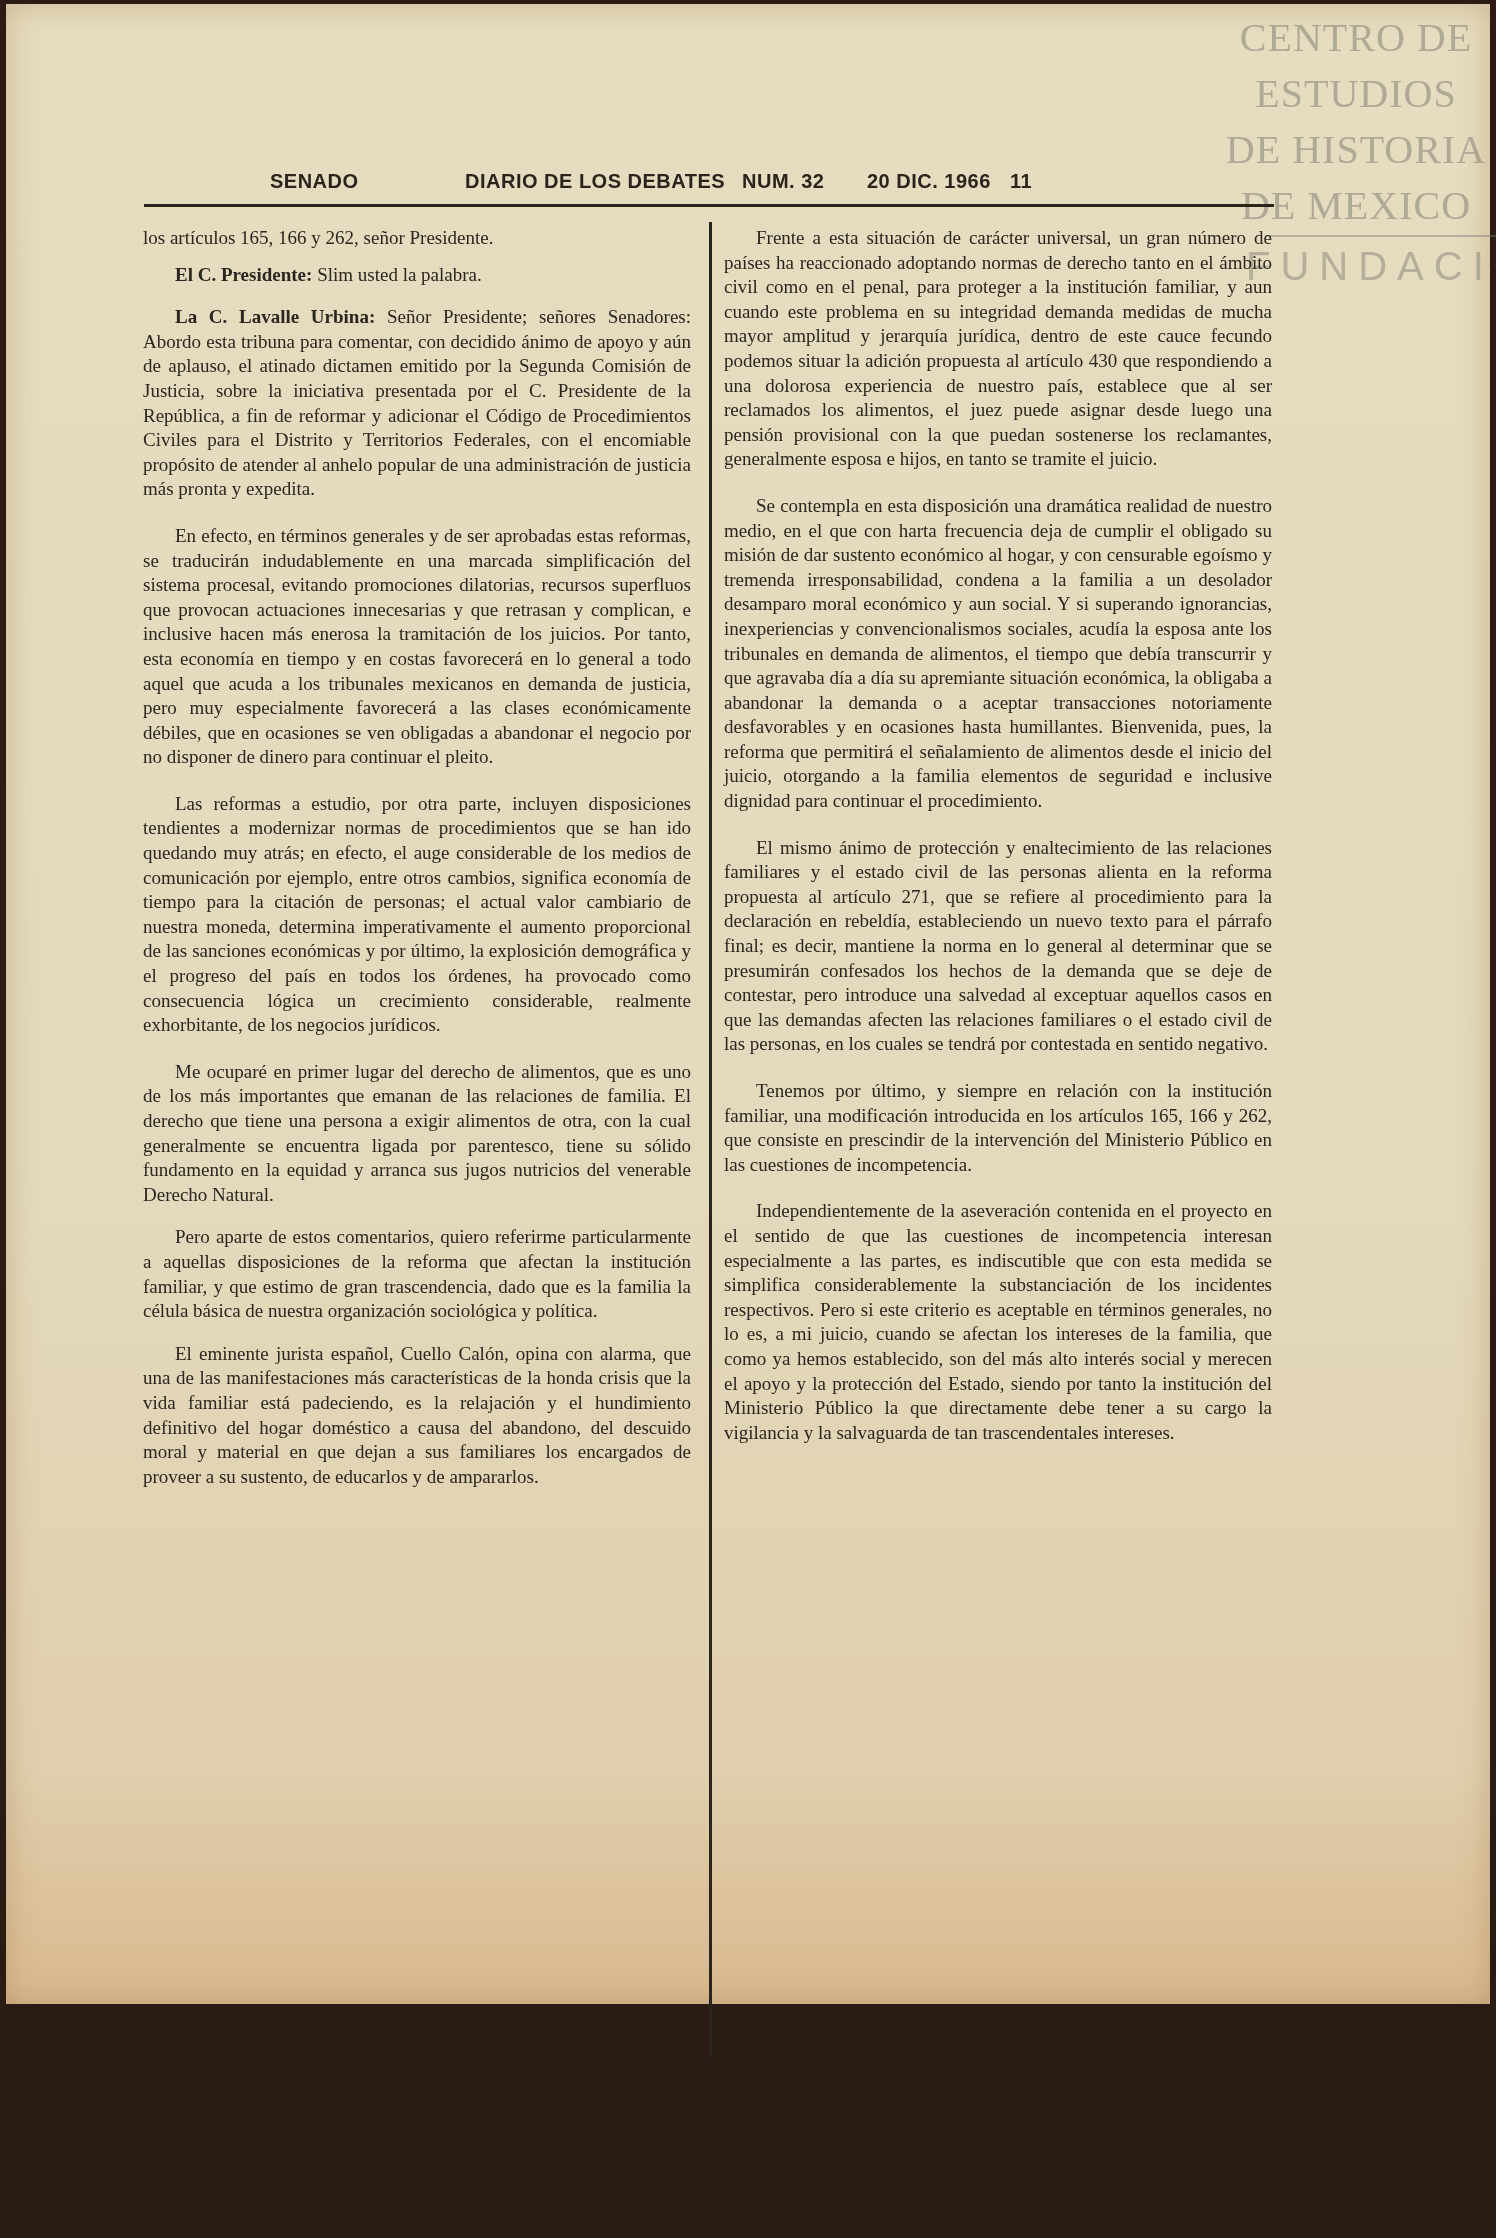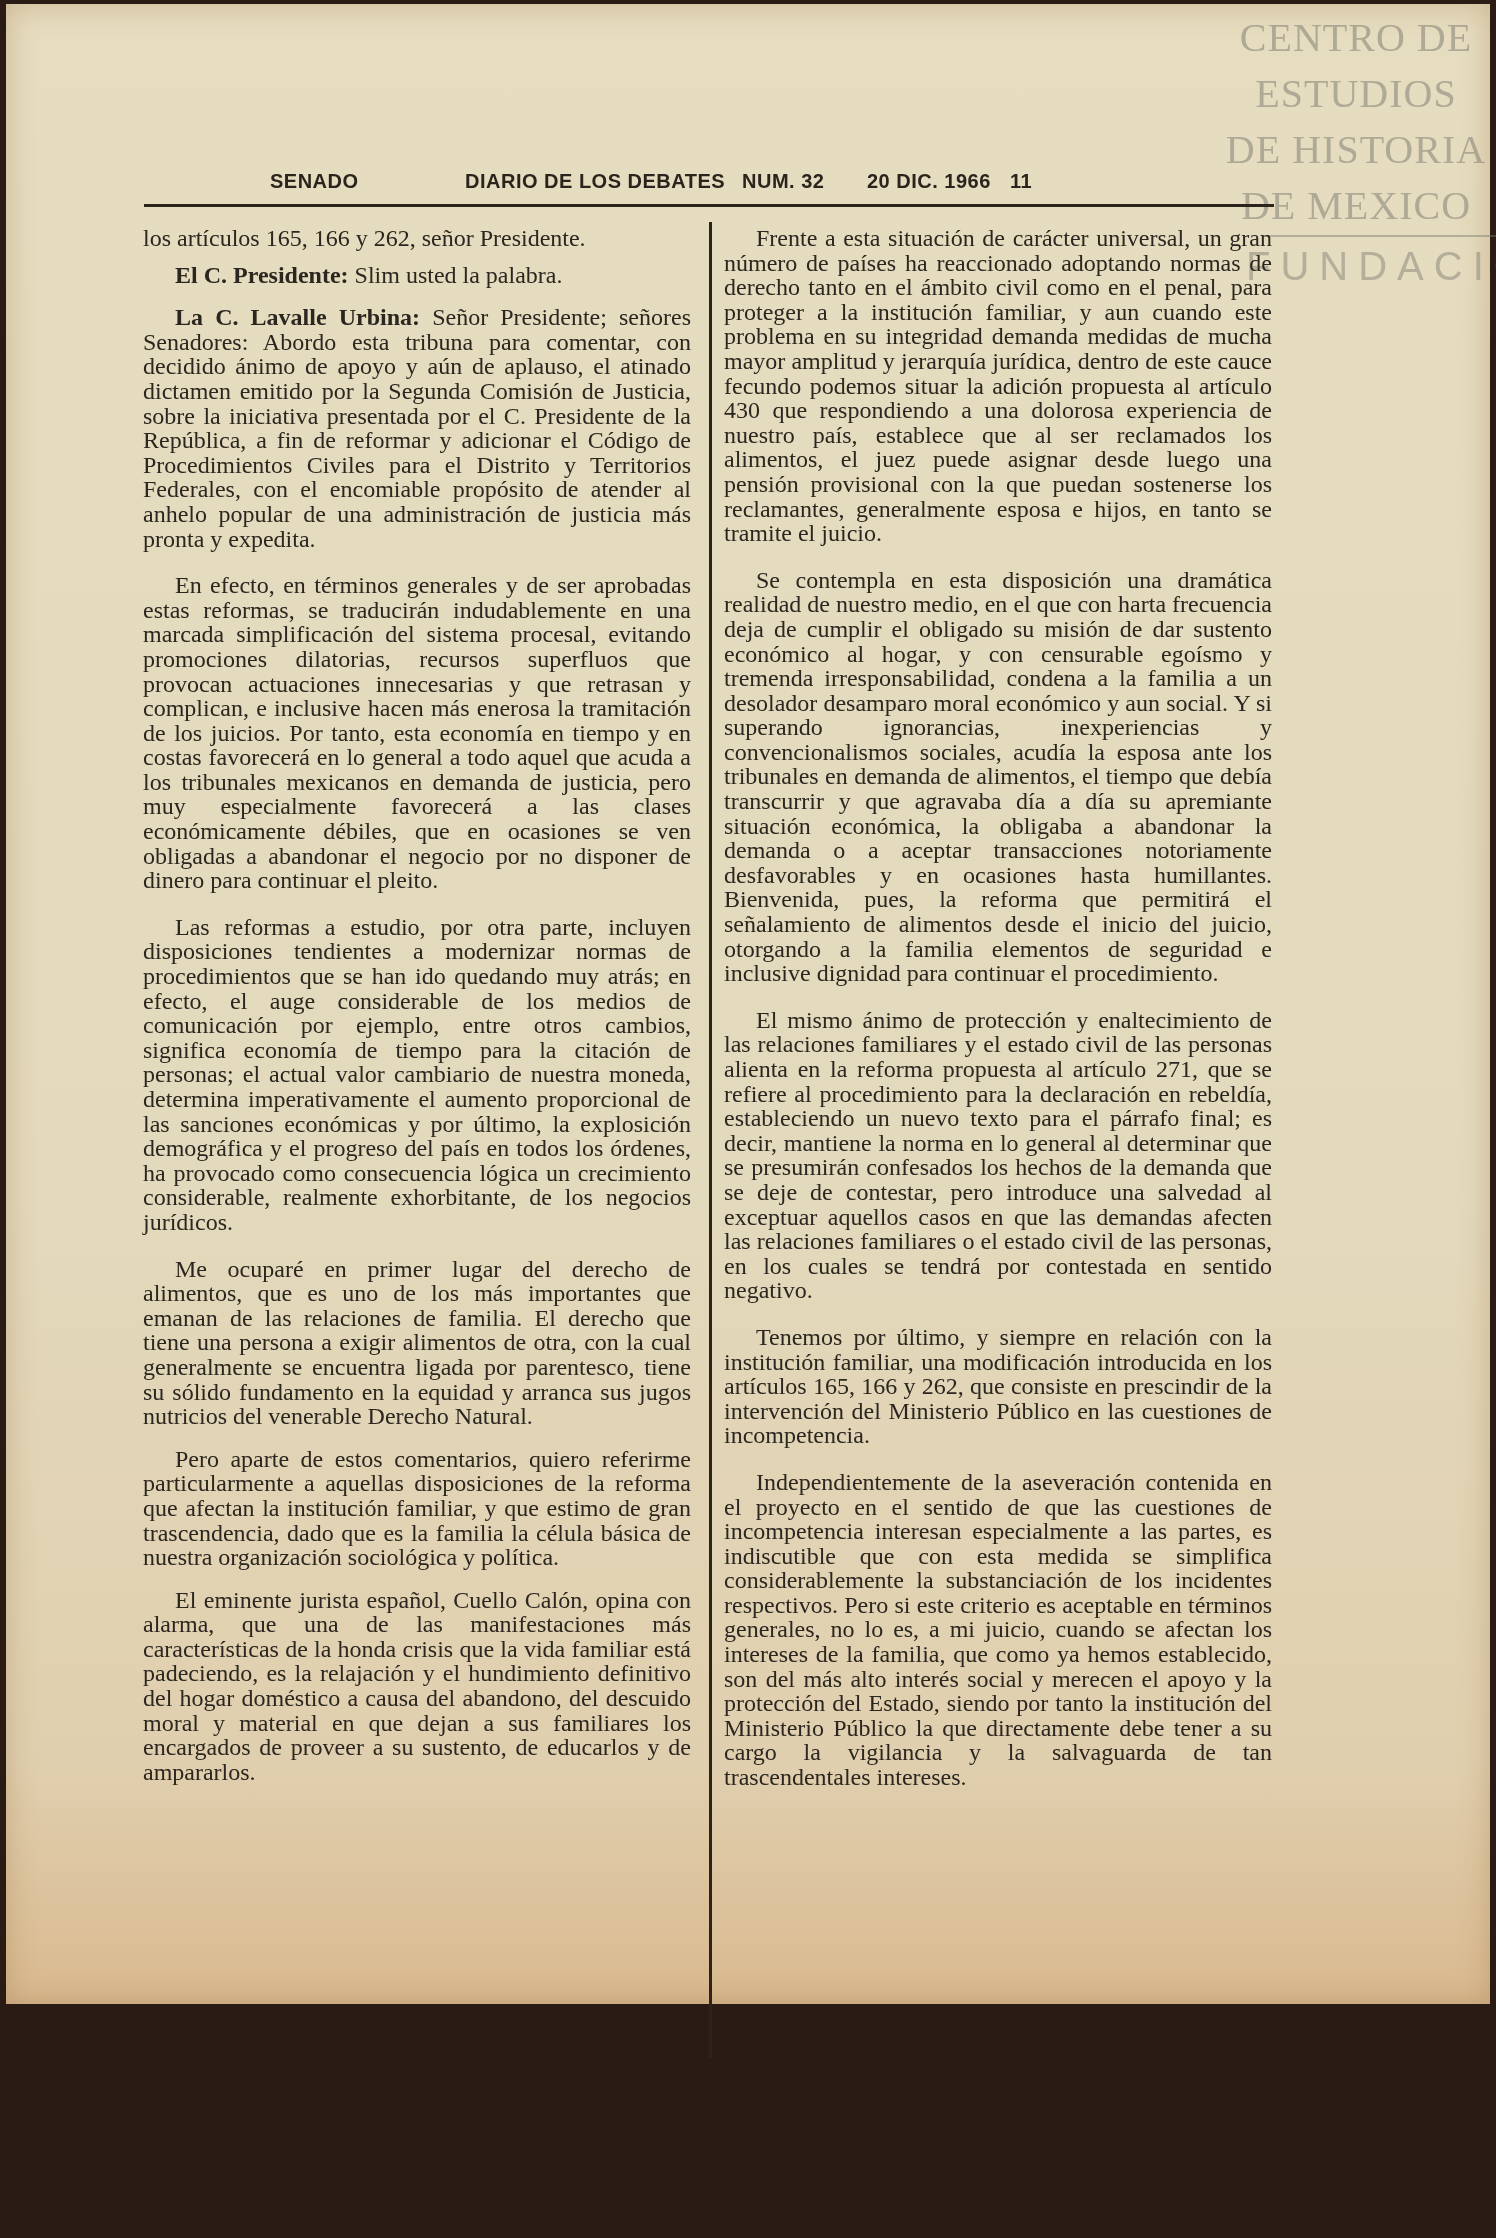--- a/index.html
+++ b/index.html
@@ -42,21 +42,21 @@
   .h-date { left: 725px; }
   .h-page { left: 868px; }
   .header-rule {
     position: absolute; left: 138px; top: 200px; width: 1130px; height: 3px; background: #2b241d;
   }
   .col-divider {
     position: absolute; left: 703px; top: 218px; width: 3px; height: 1836px; background: #2b241d;
   }
   .col {
     position: absolute; top: 222px; width: 548px;
-    font-size: 24px; line-height: 24.6px; color: #2b261f;
+    font-size: 19px; line-height: 24.6px; color: #2b261f;
     text-align: justify; hyphens: manual;
   }
   .col-left { left: 137px; }
   .col-right { left: 718px; }
   .col p { margin: 0 0 22px 0; text-indent: 32px; }
   .col p.noindent { text-indent: 0; margin-bottom: 12px; }
   .col p.tight { margin-bottom: 18px; }
   .speaker { font-weight: bold; }
 </style>
 </head>

